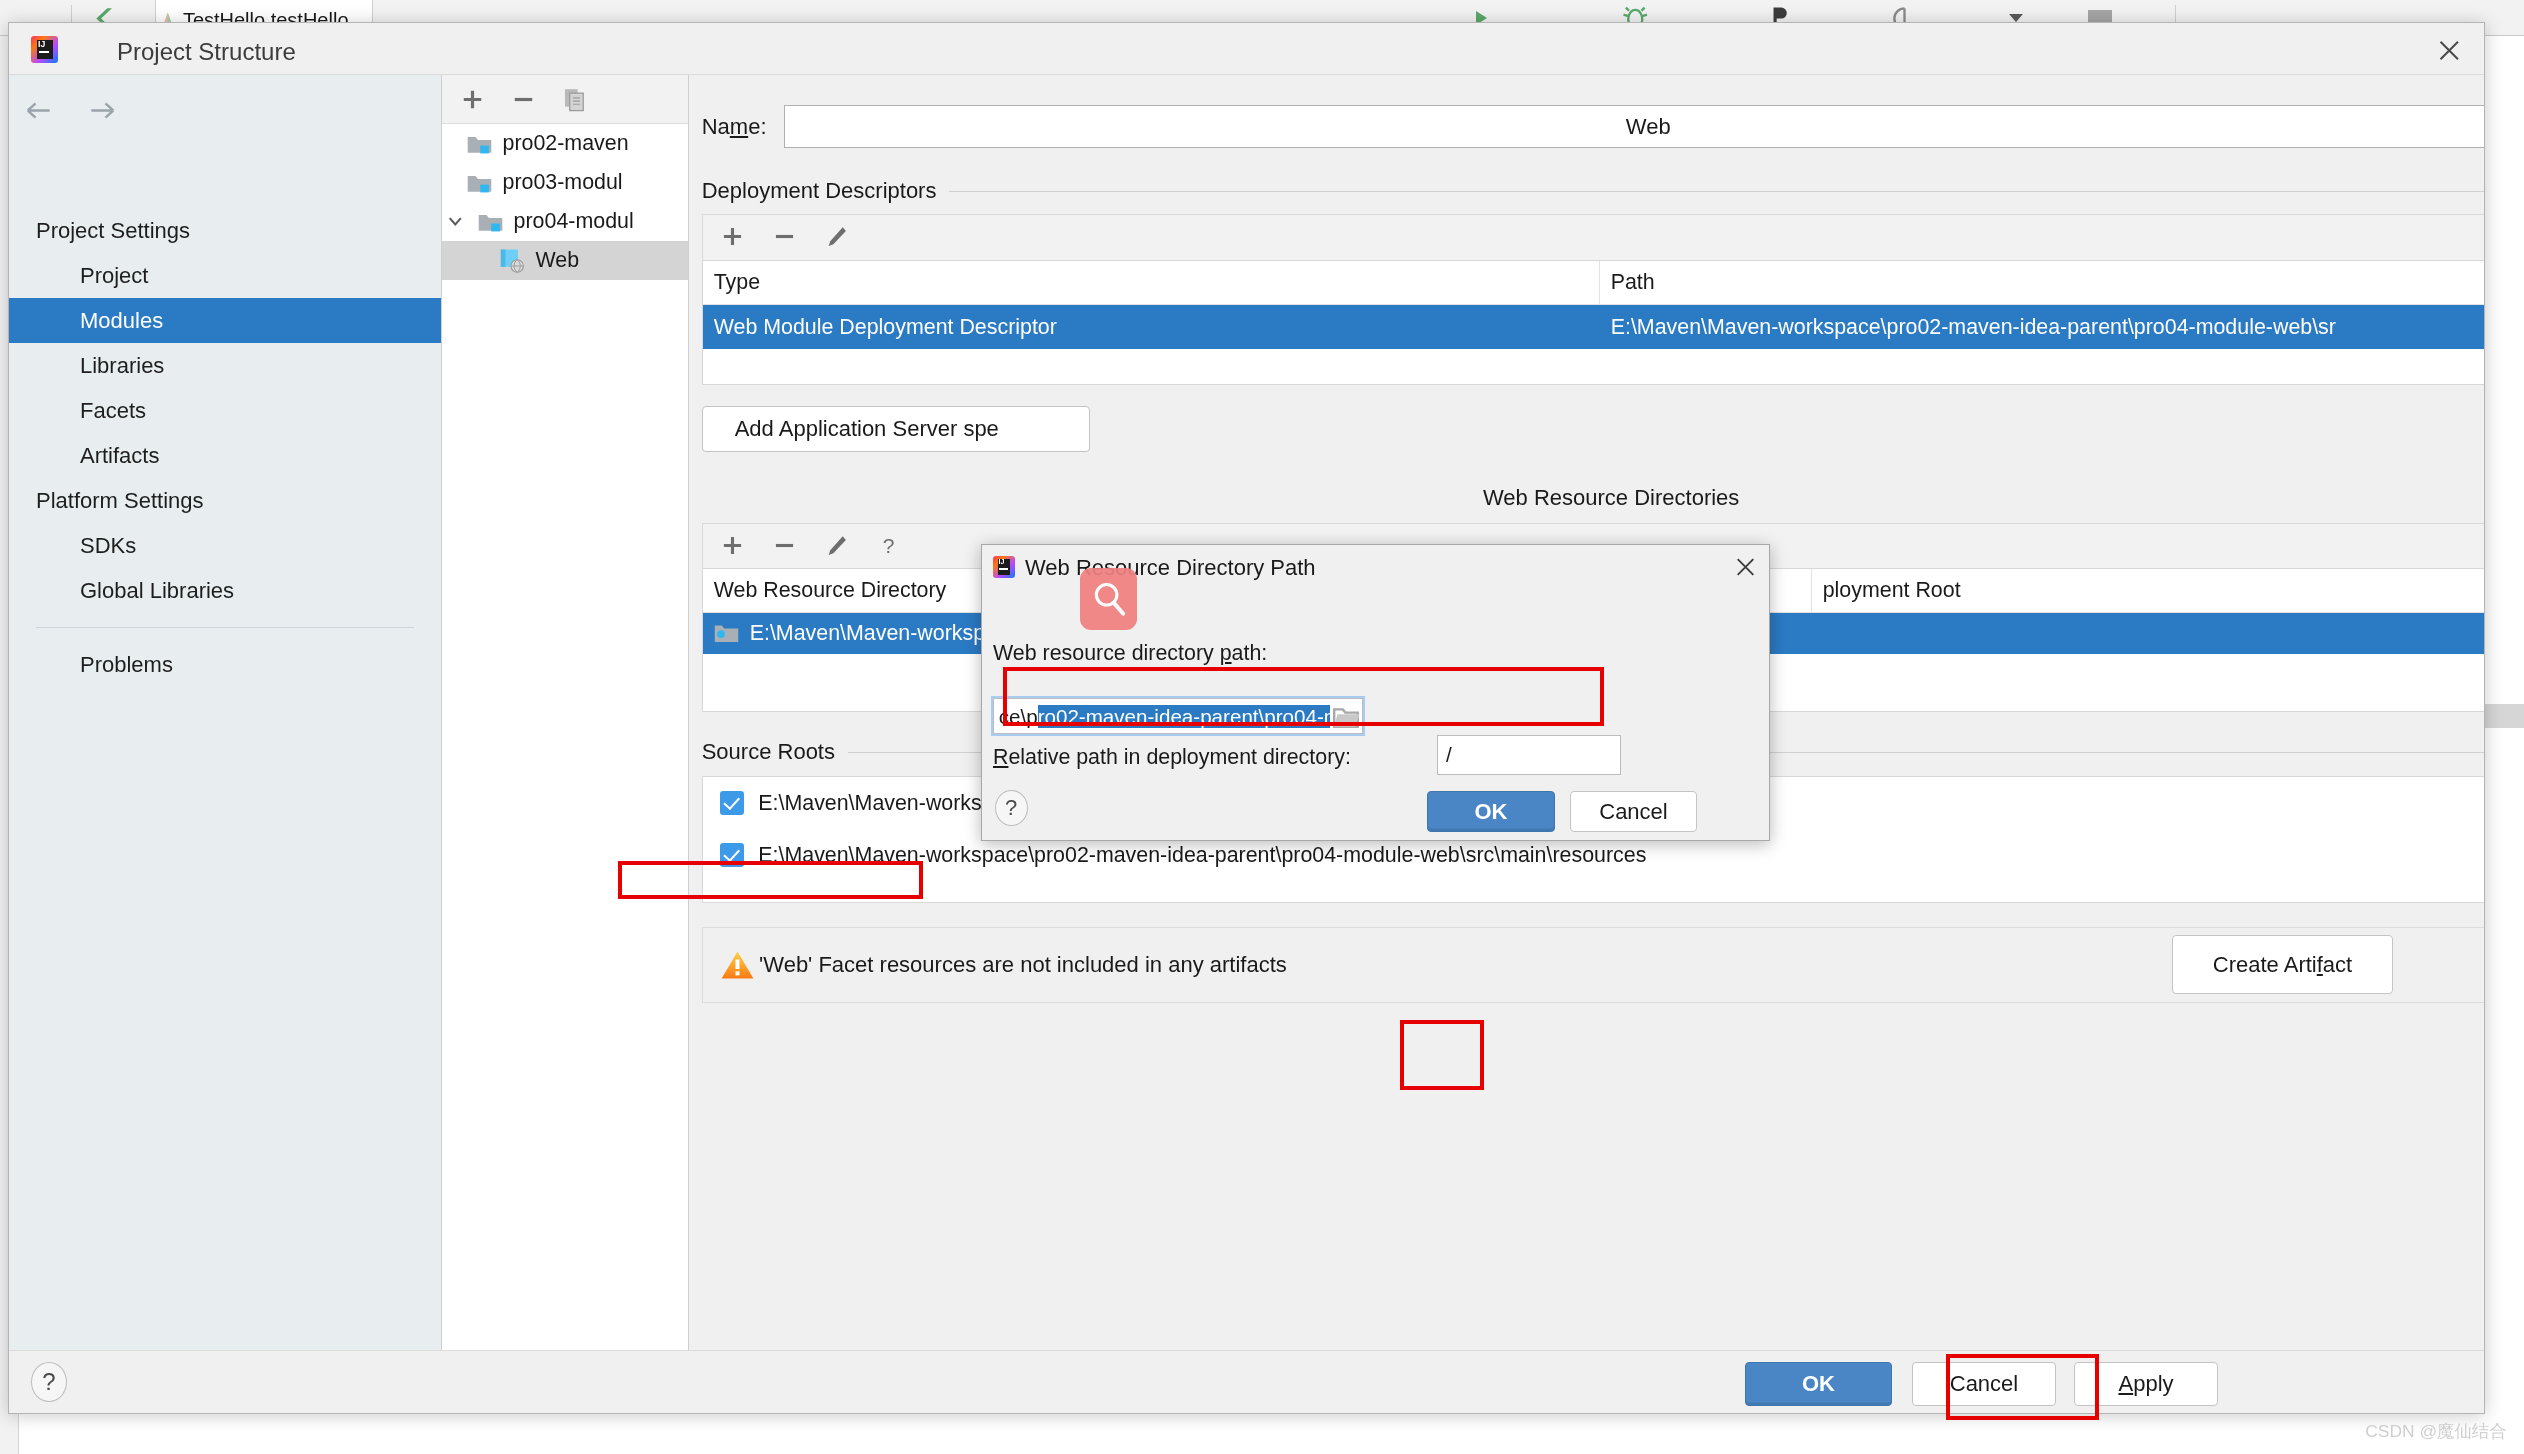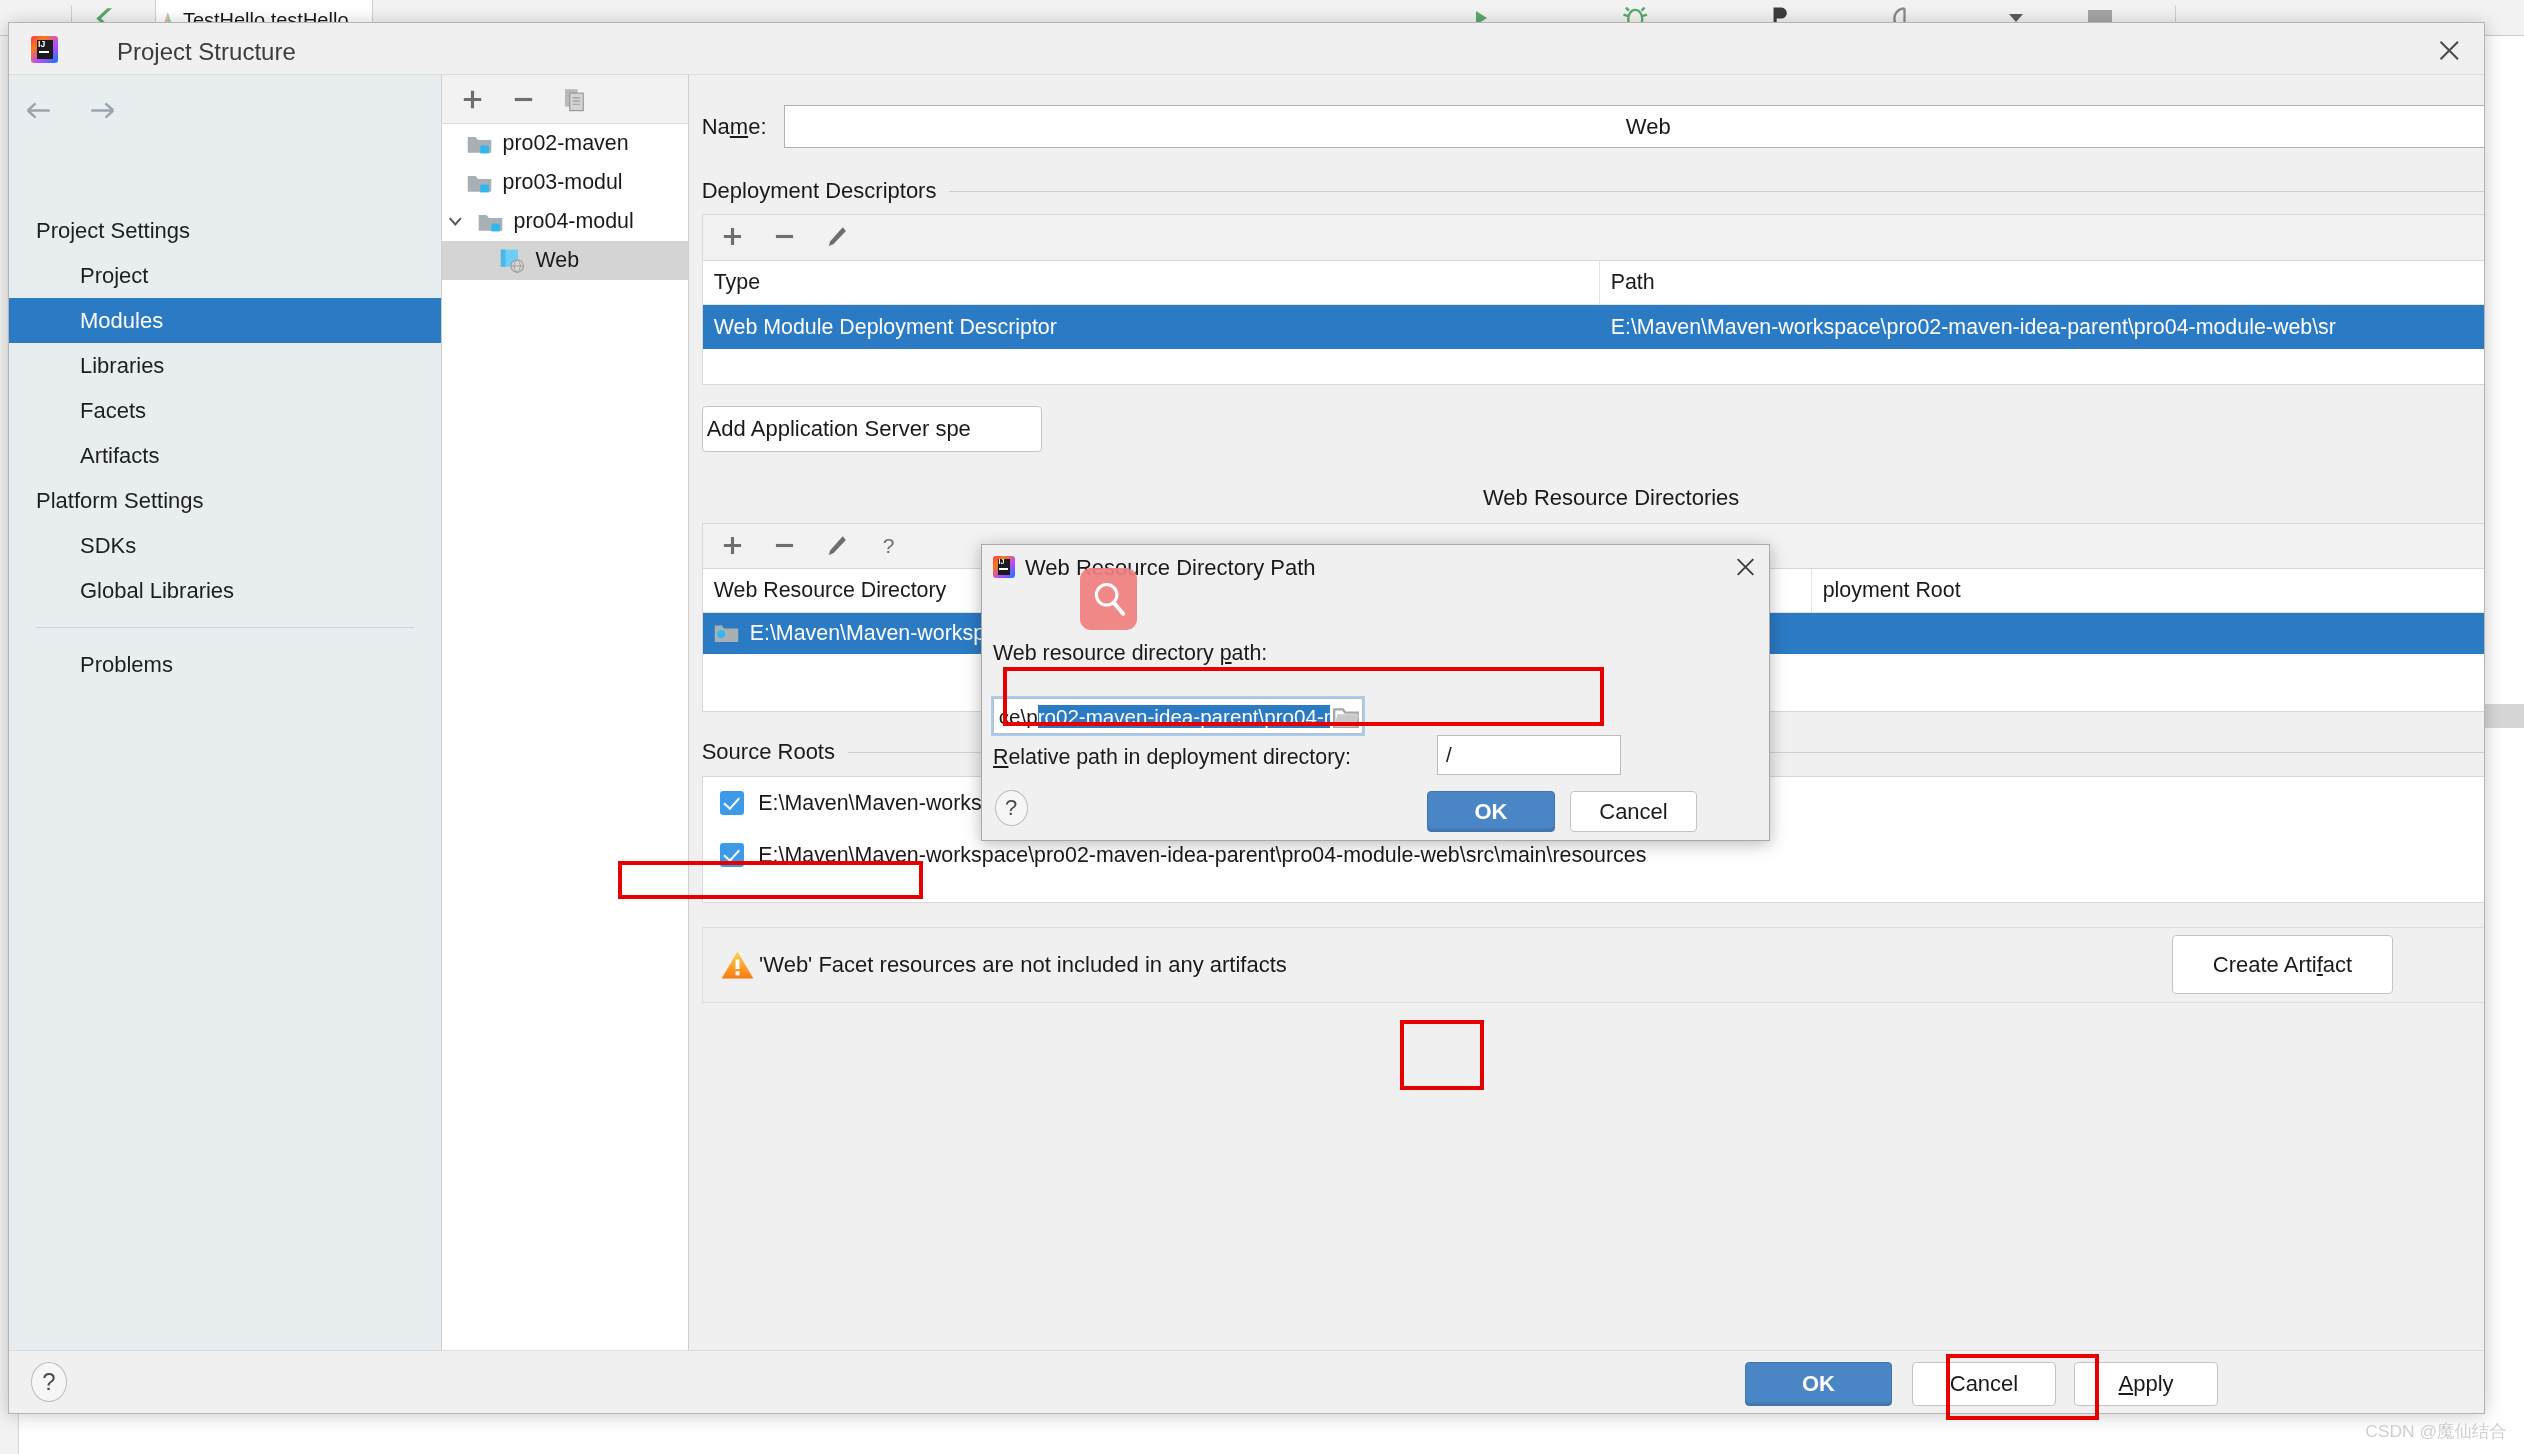--- a/index.html
+++ b/index.html
@@ -529,21 +529,21 @@
         <div class="thead">
           <div class="th col-type">Type</div>
           <div class="th col-path">Path</div>
         </div>
         <div class="trow selected">
           <div class="td col-type">Web Module Deployment Descriptor</div>
           <div class="td col-path">E:\Maven\Maven-workspace\pro02-maven-idea-parent\pro04-module-web\sr</div>
         </div>
       </div>
 
-      <div class="btn" style="position:absolute; left:12.7px; top:331px; width:340px; height:46px; justify-content:flex-start; padding-left:4px;">
+      <div class="btn" style="position:absolute; left:12.7px; top:331px; width:388px; height:46px; justify-content:flex-start; padding-left:32px;">
         <span>Add Application Server spe</span>
       </div>
 
       <div class="section-head" style="left:12.7px; top:410px; width:1819px;flex-direction:column;">
         <span class="lbl">Web Resource Directories</span>
         <span class="section-line"></span>
       </div>
 
       <div class="mini-toolbar" style="left:12.7px; top:448px; width:1809px;">
         <div class="tb-ico">

